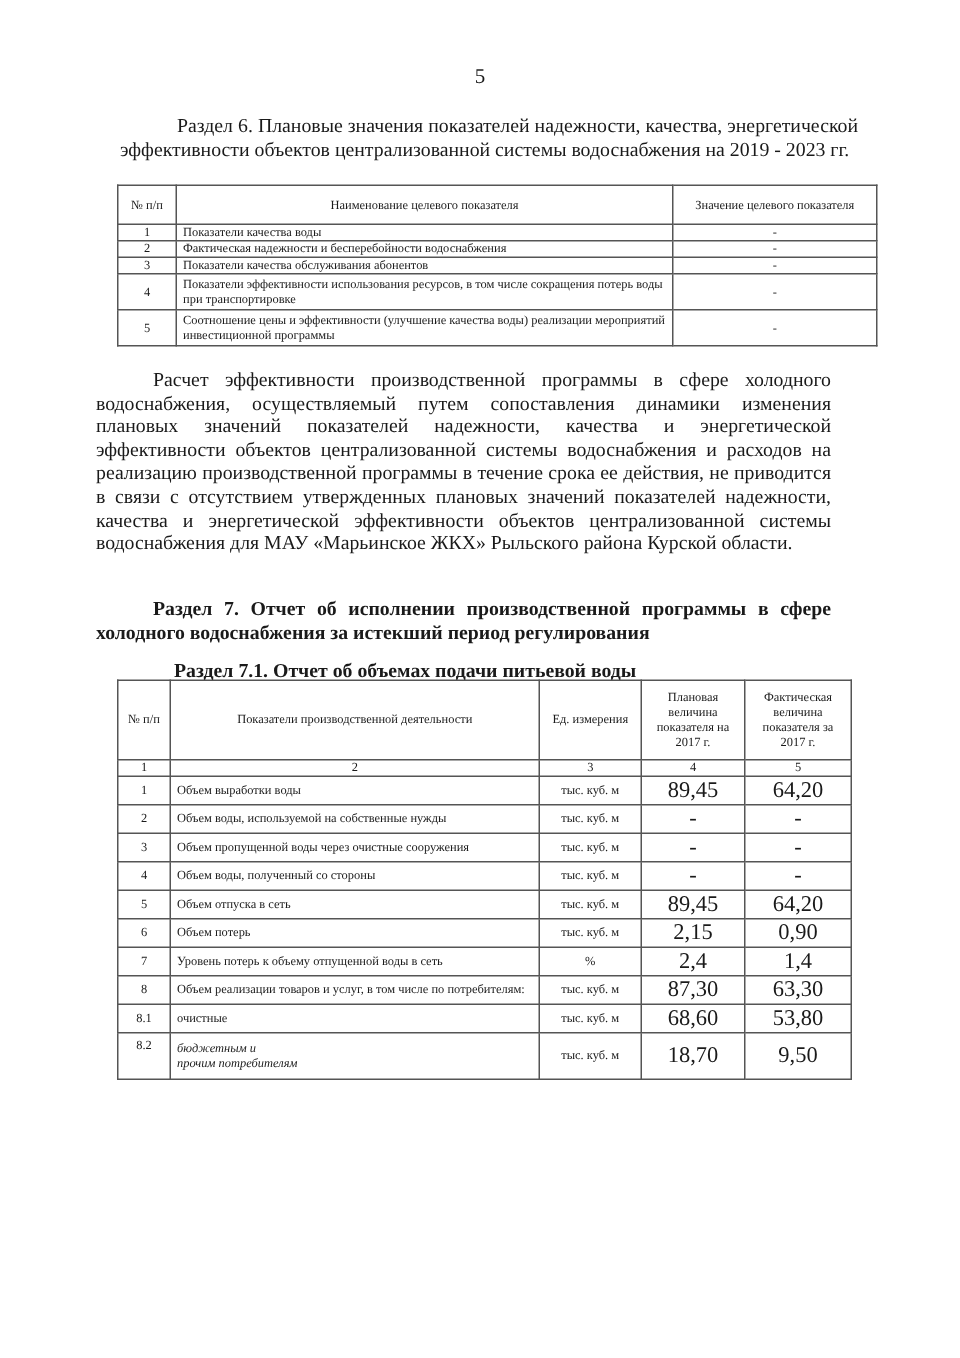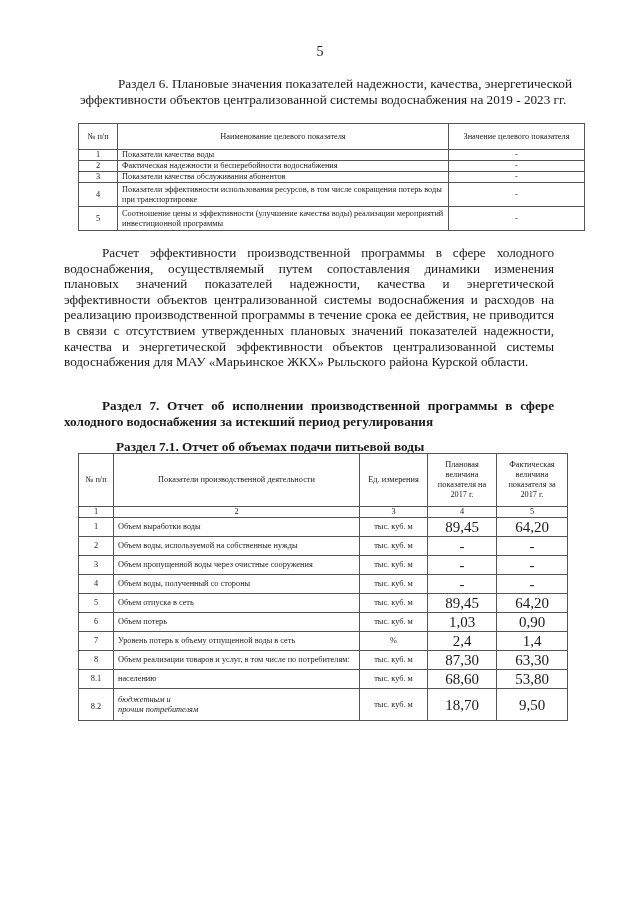--- a/index.html
+++ b/index.html
@@ -143,46 +143,46 @@
     <td class="c">5</td>
     <td>Объем отпуска в сеть</td>
     <td class="c">тыс. куб. м</td>
     <td class="num">89,45</td>
     <td class="num">64,20</td>
   </tr>
   <tr>
     <td class="c">6</td>
     <td>Объем потерь</td>
     <td class="c">тыс. куб. м</td>
-    <td class="num">1,03</td>
+    <td class="num">2,15</td>
     <td class="num">0,90</td>
   </tr>
   <tr>
     <td class="c">7</td>
     <td>Уровень потерь к объему отпущенной воды  в сеть</td>
     <td class="c">%</td>
     <td class="num">2,4</td>
     <td class="num">1,4</td>
   </tr>
   <tr>
     <td class="c">8</td>
     <td>Объем реализации товаров и услуг, в том числе по потребителям:</td>
     <td class="c">тыс. куб. м</td>
     <td class="num">87,30</td>
     <td class="num">63,30</td>
   </tr>
   <tr>
     <td class="c">8.1</td>
-    <td>населению</td>
+    <td>очистные</td>
     <td class="c">тыс. куб. м</td>
     <td class="num">68,60</td>
     <td class="num">53,80</td>
   </tr>
   <tr style="height:31px">
-    <td class="c" style="vertical-align:top; padding-top:13px;">8.2</td>
+    <td class="c" style="vertical-align:top; padding-top:3px;">8.2</td>
     <td style="white-space:pre-line;font-style:italic;">бюджетным и
 прочим потребителям</td>
     <td class="c">тыс. куб. м</td>
     <td class="num">18,70</td>
     <td class="num">9,50</td>
   </tr>
 </tbody>
   </table>
 
 </body></html>

